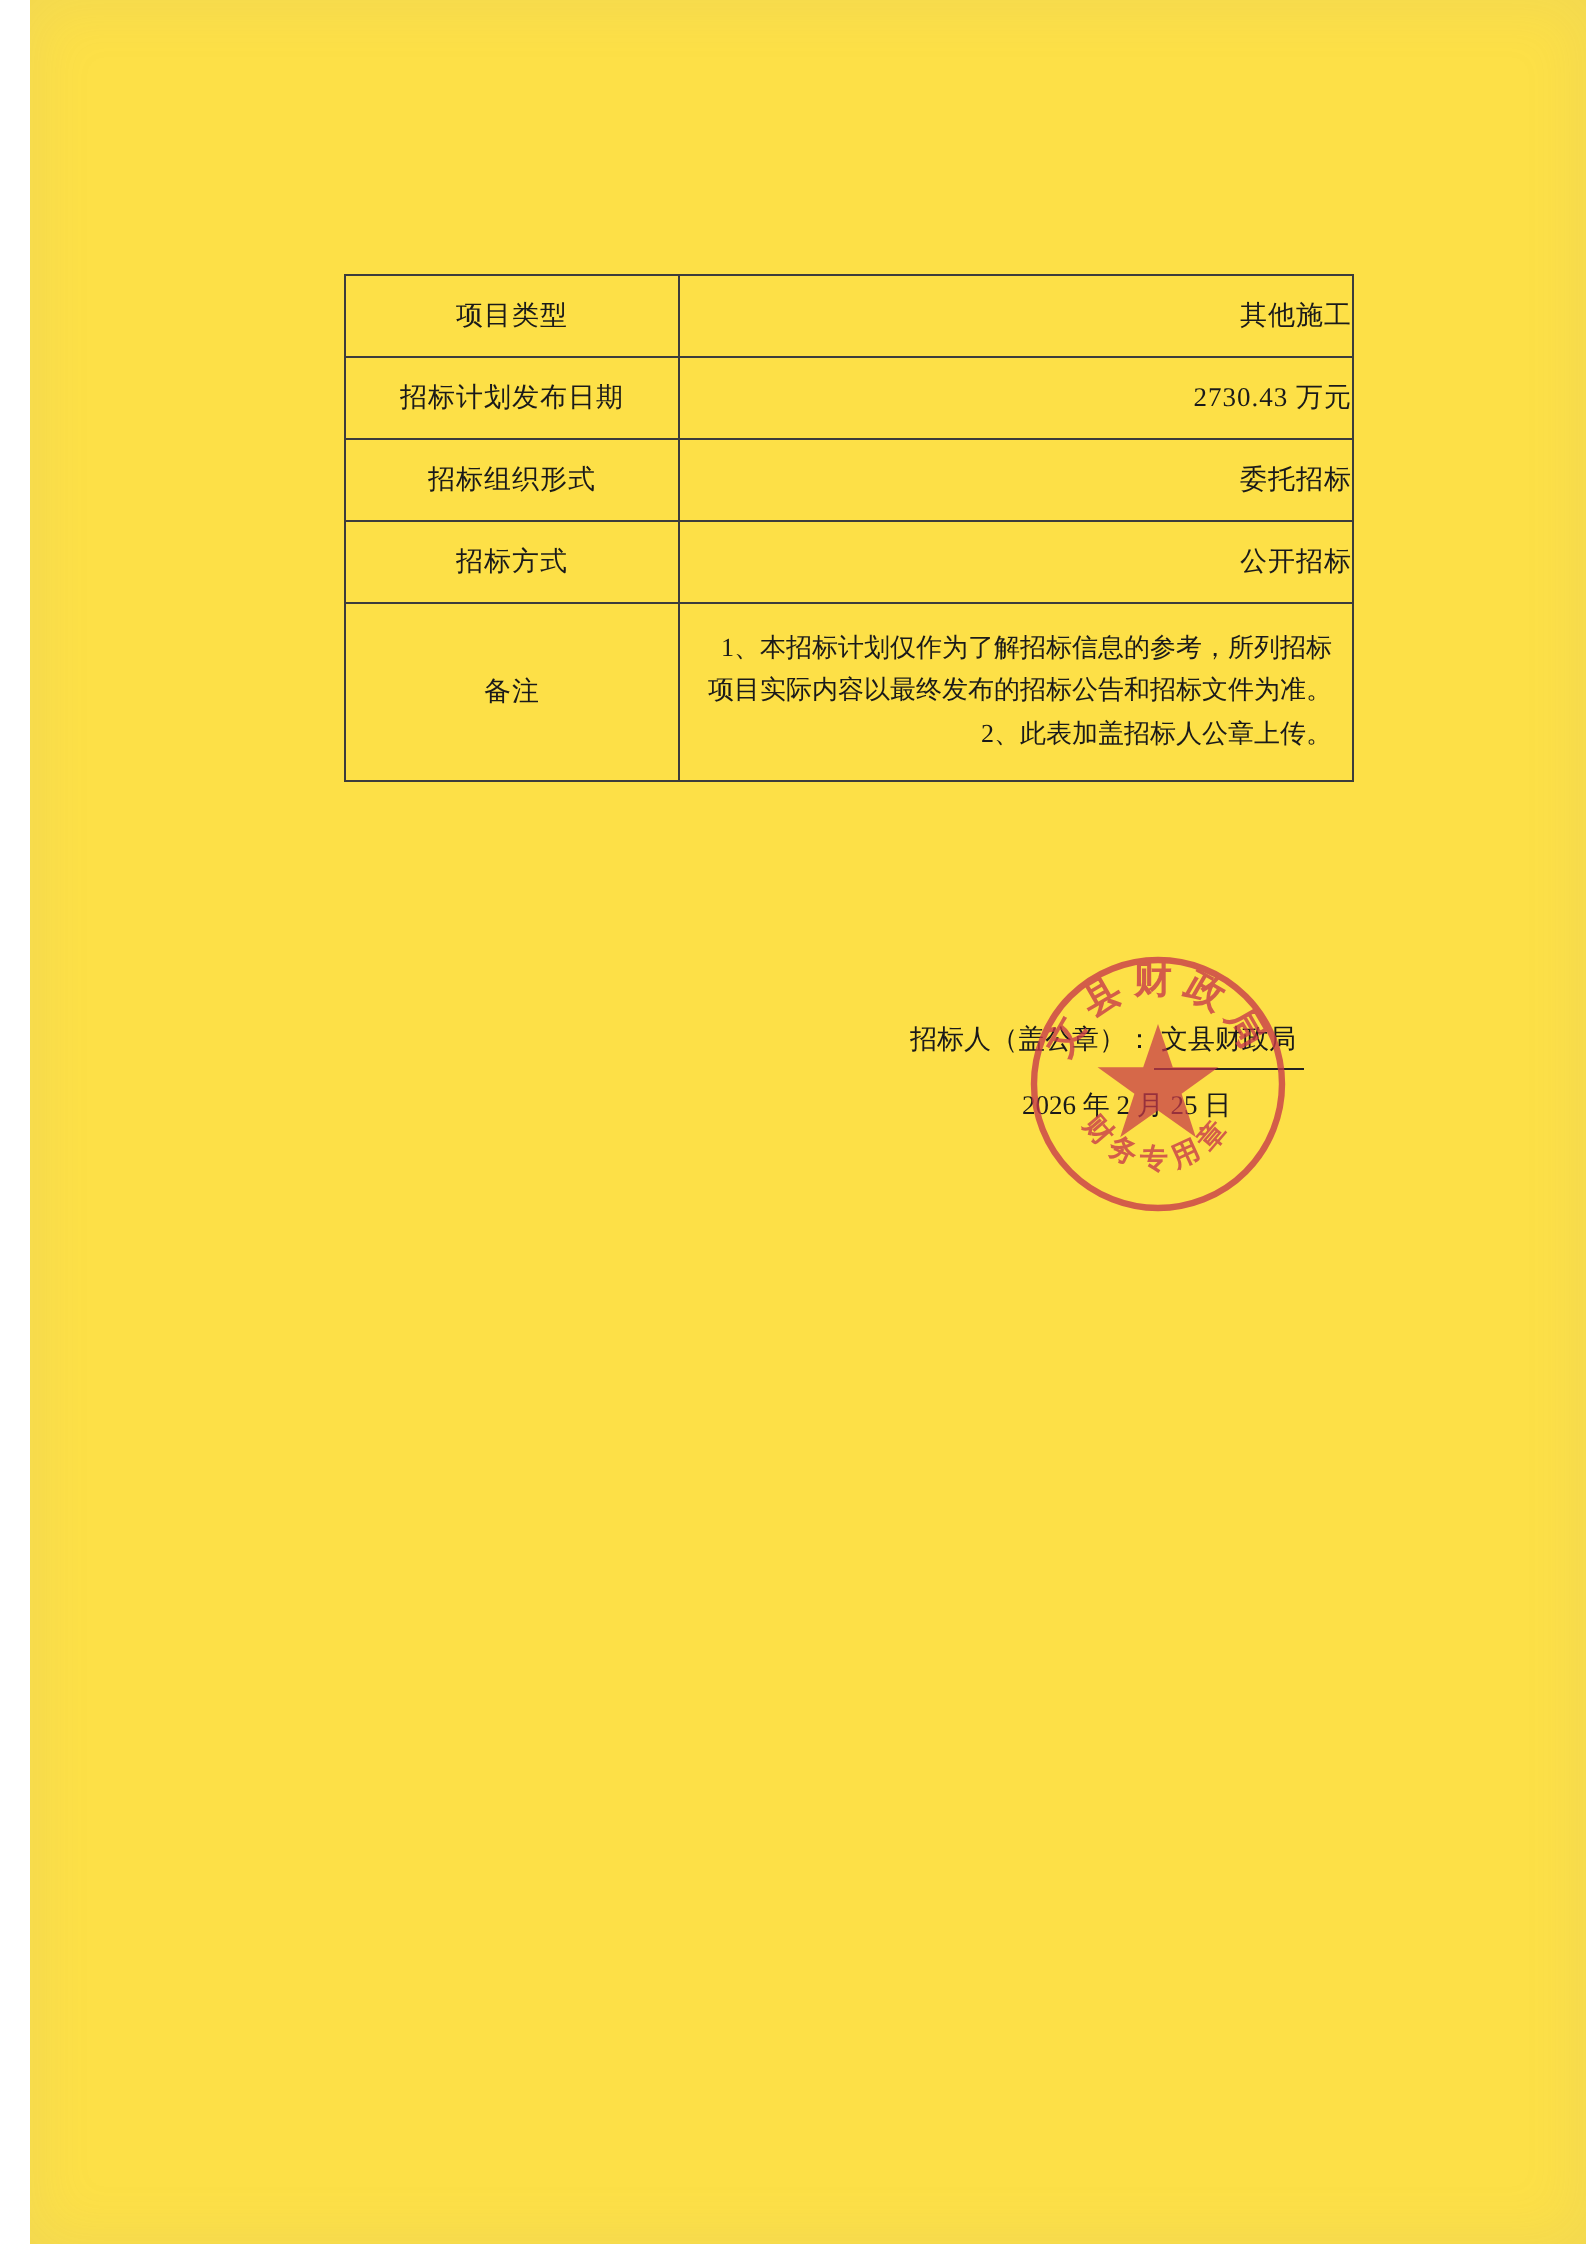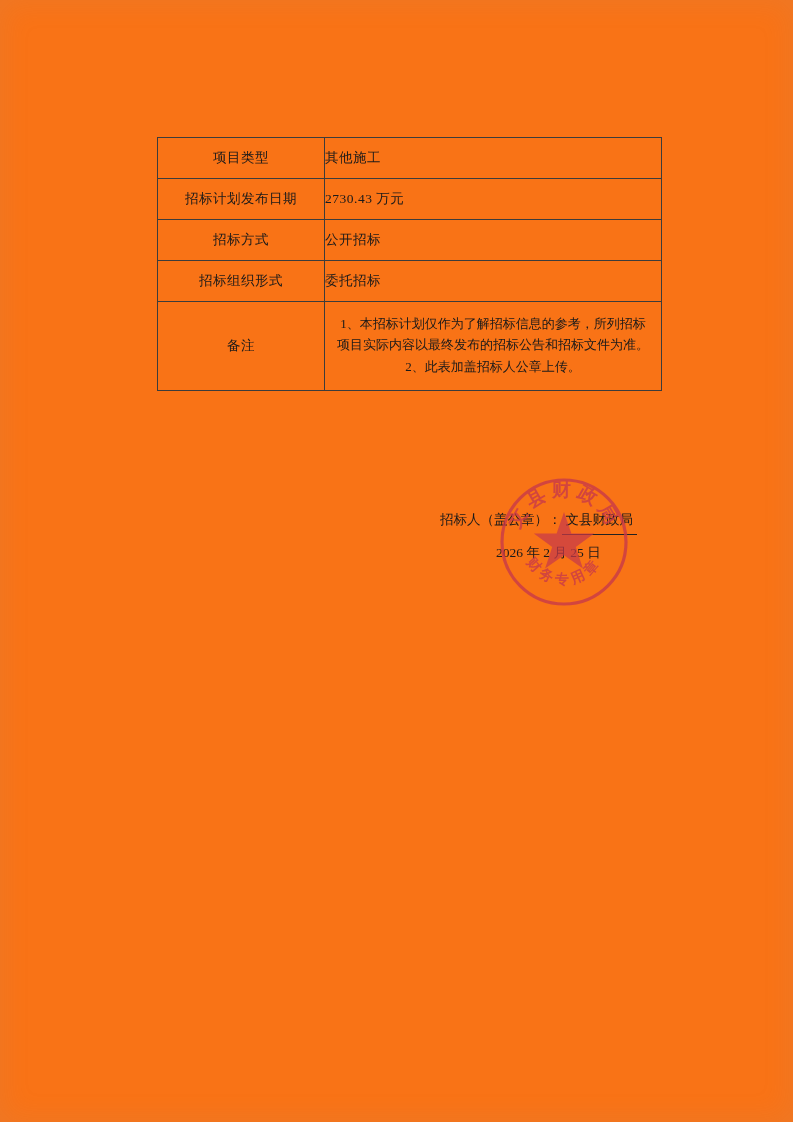--- a/index.html
+++ b/index.html
@@ -12,21 +12,22 @@
     background: #ffffff;
     font-family: "Liberation Serif", serif;
     color: #1a1a1a;
     position: relative;
     overflow: hidden;
   }
   
   .page {
     position: absolute;
     inset: 0;
-    background: #f97316;
+    background: #fde047;
+    margin-left: 15px;
   }
   .scan-edge {
     position: absolute;
     inset: 0;
     pointer-events: none;
     box-shadow: inset 0 0 26px 6px rgba(160,160,160,0.10);
   }
   .doc-table {
     position: absolute;
     left: 157px;
@@ -42,30 +43,30 @@
     padding: 0;
   }
   .doc-table td.label {
     width: 166px;
     text-align: center;
     vertical-align: middle;
     height: 40px;
     letter-spacing: 0.5px;
   }
   .doc-table td.value {
-    text-align: left;
+    text-align: right;
     vertical-align: middle;
     height: 40px;
     letter-spacing: 0.5px;
   }
   .doc-table tr.note td.label {
     height: 88px;
   }
   .doc-table td.note-value {
-    text-align: center;
+    text-align: right;
     vertical-align: middle;
     padding: 8px 10px 10px 10px;
     line-height: 1.65;
     font-size: 13px;
   }
   .note-value p {
     margin: 0;
     text-indent: 0;
   }
   .sign-block {
@@ -115,26 +116,26 @@
     <tbody>
       <tr>
         <td class="label">项目类型</td>
         <td class="value">其他施工</td>
       </tr>
       <tr>
         <td class="label">招标计划发布日期</td>
         <td class="value">2730.43 万元</td>
       </tr>
       <tr>
+        <td class="label">招标组织形式</td>
+        <td class="value">委托招标</td>
+      </tr>
+      <tr>
         <td class="label">招标方式</td>
         <td class="value">公开招标</td>
-      </tr>
-      <tr>
-        <td class="label">招标组织形式</td>
-        <td class="value">委托招标</td>
       </tr>
       <tr class="note">
         <td class="label">备注</td>
         <td class="note-value">
           <p>1、本招标计划仅作为了解招标信息的参考，所列招标项目实际内容以最终发布的招标公告和招标文件为准。</p>
           <p>2、此表加盖招标人公章上传。</p>
         </td>
       </tr>
     </tbody>
   </table>

